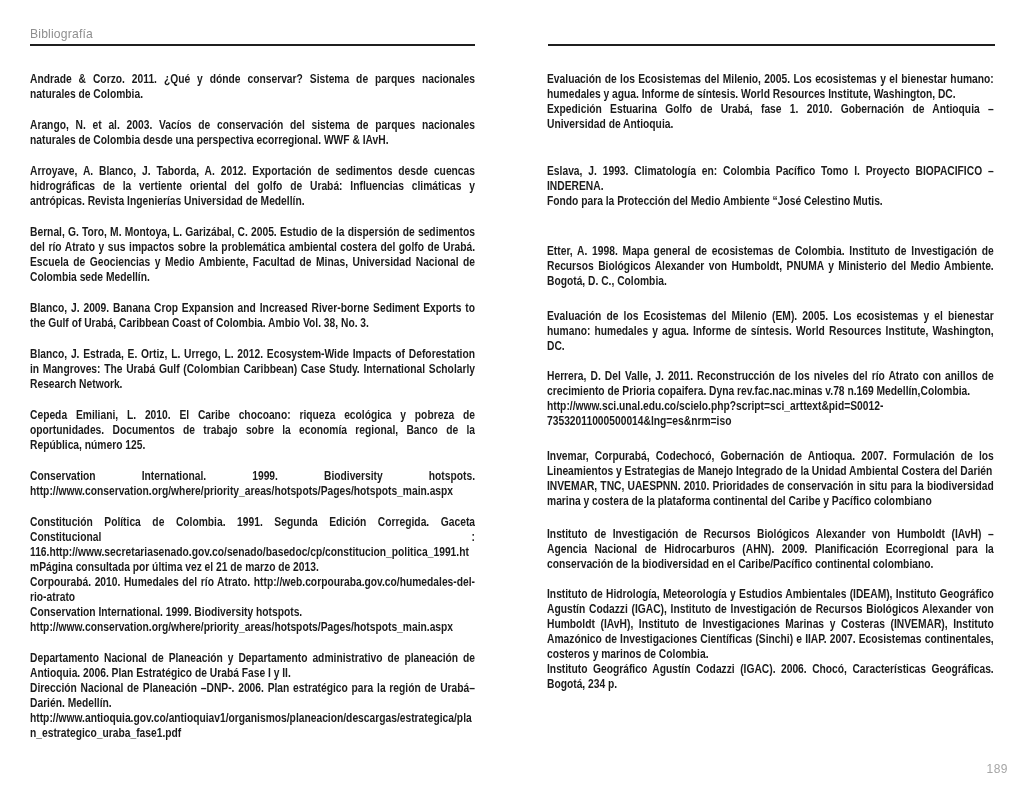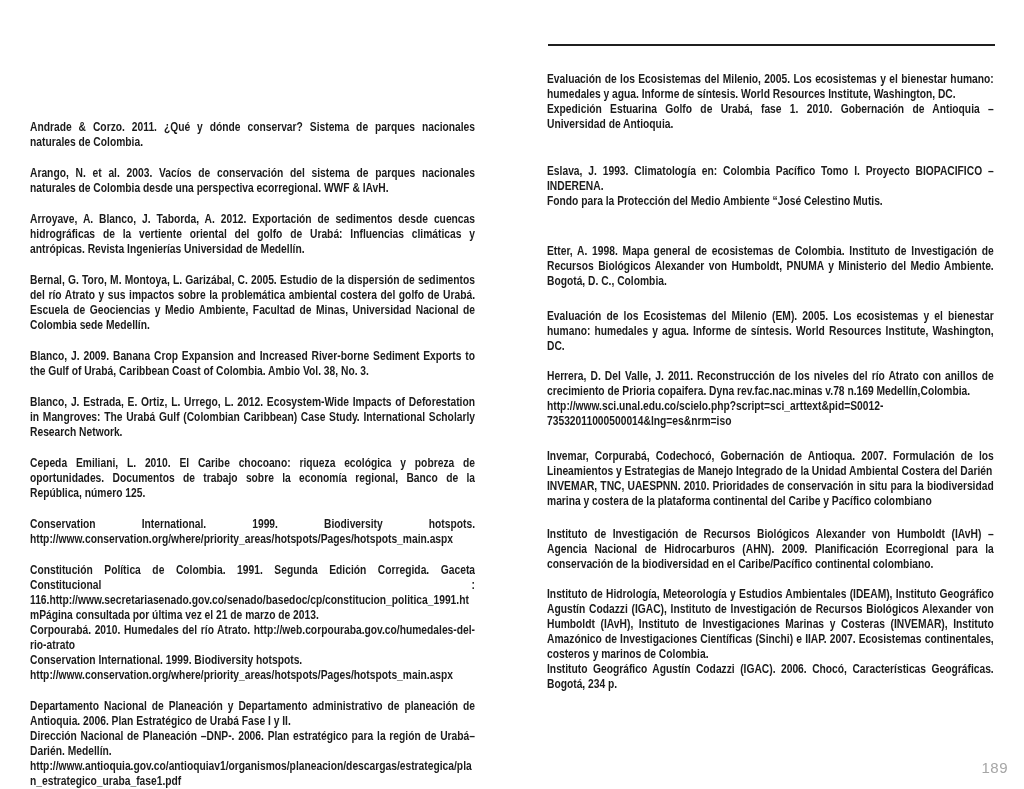--- a/index.html
+++ b/index.html
@@ -18,49 +18,52 @@
   .hdr-left  { left:30px;  width:445px; }
   .hdr-right { left:548px; width:447px; }
   .hdr-title {
     display:inline-block;
     transform:scaleX(0.90); transform-origin:0 100%;
     font-size:13.5px; line-height:20px;
     color:#8e8e8e; letter-spacing:0.2px; font-weight:400;
   }
   
   .col { position:absolute; top:72px; }
-  .col-left  { left:30px;  width:445px;margin-top:48px; }
+  .col-left  { left:30px;  width:445px; }
   .col-right { left:547px; width:447px; }
   .condense { transform:scaleX(0.8558); transform-origin:0 0; }
   .col-left  .condense { width:520px; }
   .col-right .condense { width:522px; }
   .entry {
     margin:0 0 16px 0;
     font-size:12px; line-height:15px; font-weight:700;
     color:#1b1b1b;
     text-align:justify;
     white-space:pre-line;        
     overflow-wrap:break-word;    
   }
   .g0  { margin-bottom:0; }
   .g15 { margin-bottom:15px; }
   .g18 { margin-bottom:18px; }
   .g20 { margin-bottom:20px; }
   .g32 { margin-bottom:32px; }
   .g35 { margin-bottom:35px; }
   .pagenum {
     position:absolute; right:16px; bottom:13px;
-    font-size:15px; color:#a6a6a6; font-weight:400; letter-spacing:0.5px;
+    font-size:12px; color:#a6a6a6; font-weight:400; letter-spacing:0.5px;
   }
 </style>
 </head>
 <body>
 
 <div class="spread">
 
+  <div class="hdr hdr-left">
+    <span class="hdr-title">Bibliografía</span>
+  </div>
   <div class="hdr hdr-right"></div>
 
   <div class="col col-left">
     <div class="condense">
       <p class="entry">Andrade &amp; Corzo. 2011. ¿Qué y dónde conservar? Sistema de parques nacionales naturales de Colombia.</p>
       <p class="entry">Arango, N. et al. 2003. Vacíos de conservación del sistema de parques nacionales naturales de Colombia desde una perspectiva ecorregional. WWF &amp; IAvH.</p>
       <p class="entry">Arroyave, A. Blanco, J. Taborda, A. 2012. Exportación de sedimentos desde cuencas hidrográficas de la vertiente oriental del golfo de Urabá: Influencias climáticas y antrópicas. Revista Ingenierías Universidad de Medellín.</p>
       <p class="entry">Bernal, G. Toro, M. Montoya, L. Garizábal, C. 2005. Estudio de la dispersión de sedimentos del río Atrato y sus impactos sobre la problemática ambiental costera del golfo de Urabá. Escuela de Geociencias y Medio Ambiente, Facultad de Minas, Universidad Nacional de Colombia sede Medellín.</p>
       <p class="entry">Blanco, J. 2009. Banana Crop Expansion and Increased River-borne Sediment Exports to the Gulf of Urabá, Caribbean Coast of Colombia. Ambio Vol. 38, No. 3.</p>
       <p class="entry">Blanco, J. Estrada, E. Ortiz, L. Urrego, L. 2012. Ecosystem-Wide Impacts of Deforestation in Mangroves: The Urabá Gulf (Colombian Caribbean) Case Study. International Scholarly Research Network.</p>

